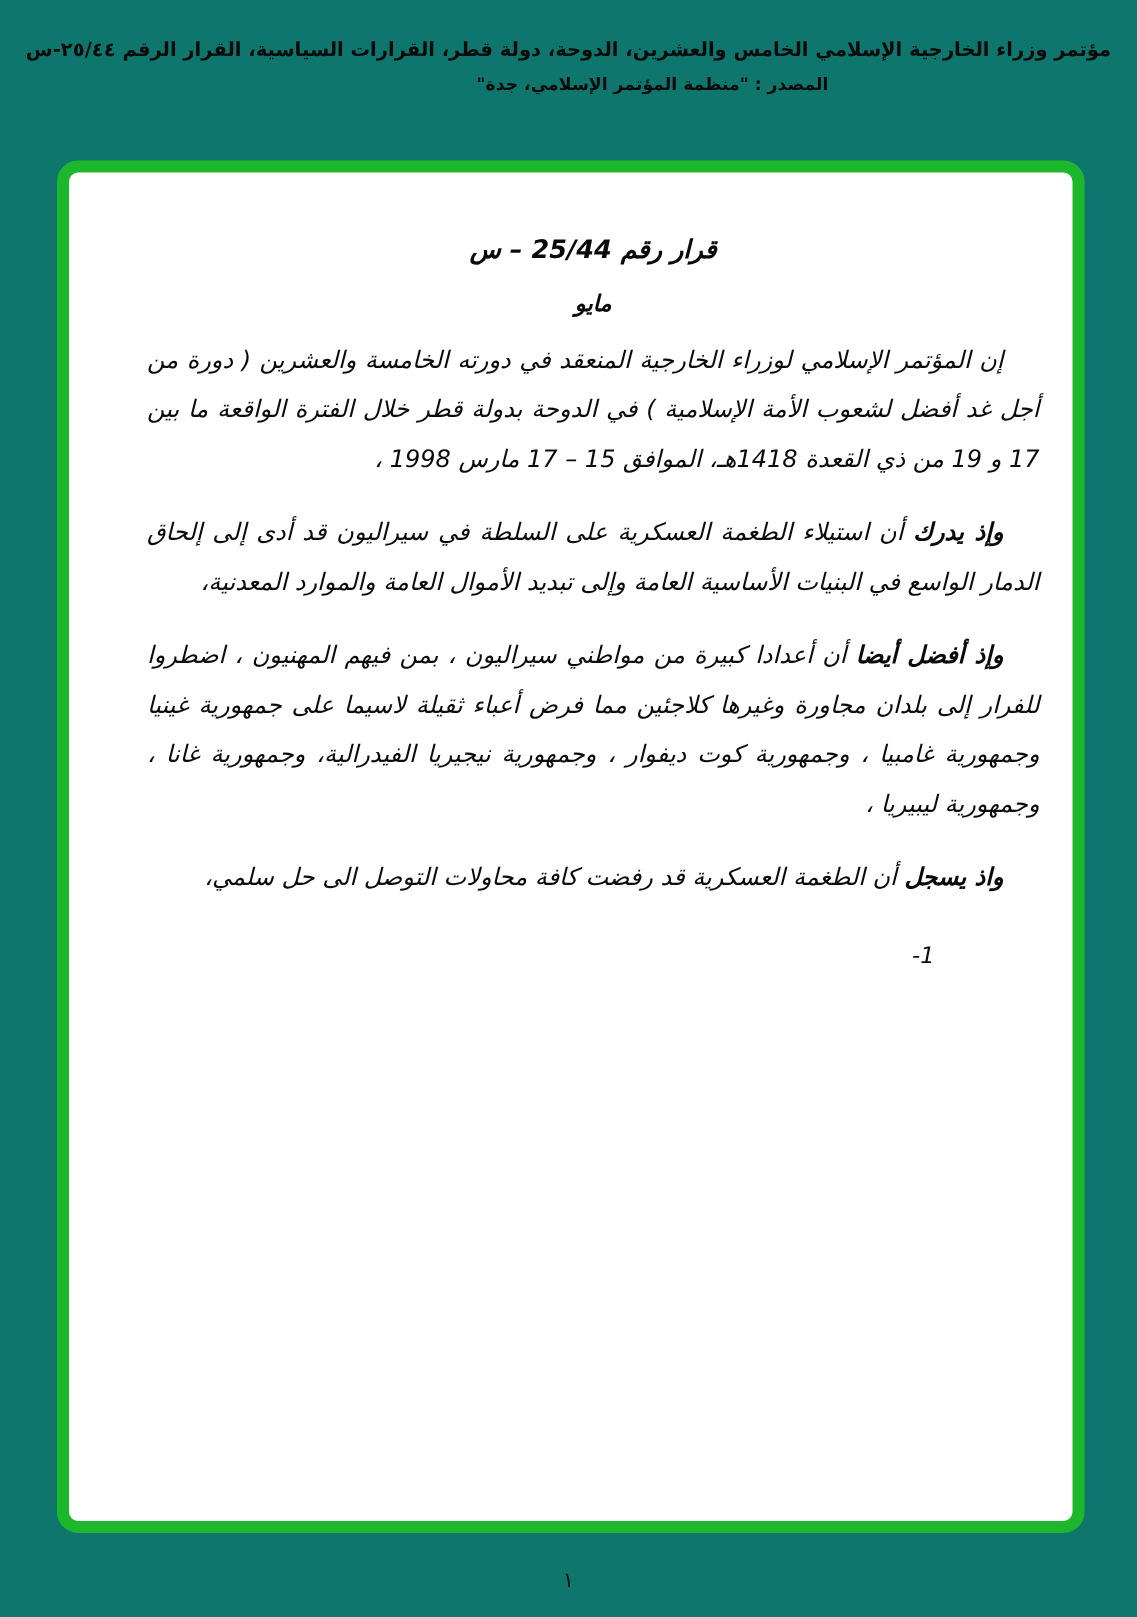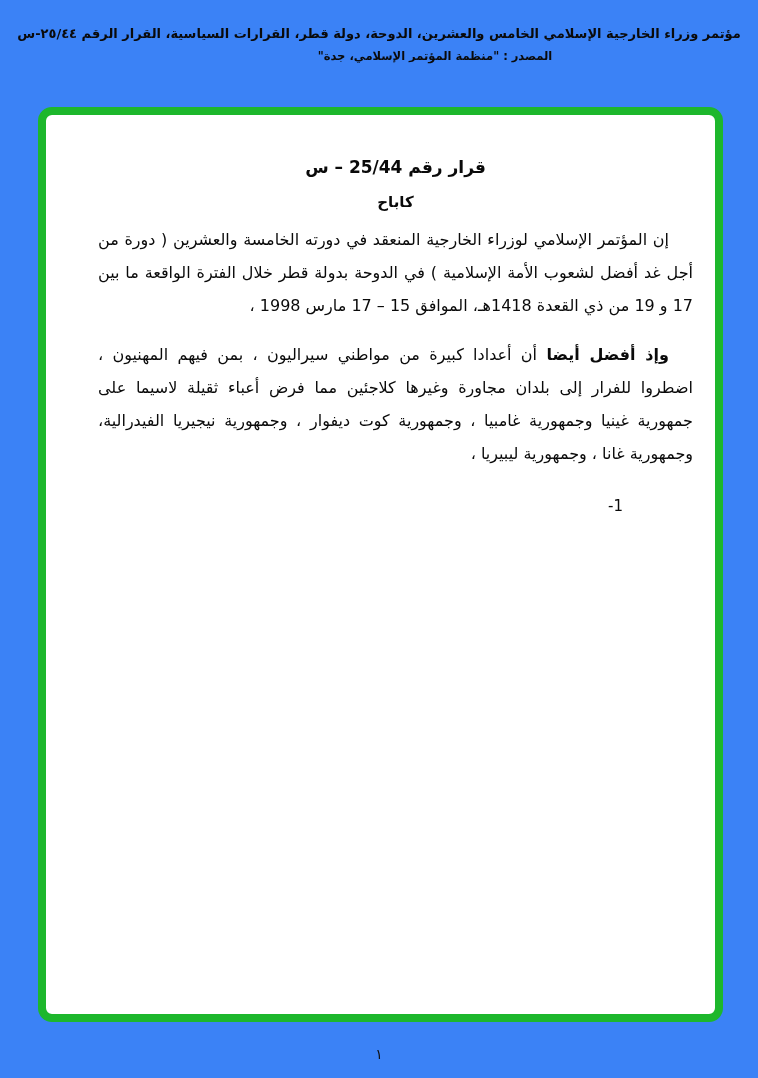--- a/index.html
+++ b/index.html
@@ -1,40 +1,41 @@
 <!DOCTYPE html>
 <html lang="ar"><head>
 <meta charset="utf-8">
 <style>
   html, body { margin: 0; padding: 0; background: #ffffff; }
   .page {
     position: relative;
     width: 758px;
     height: 1078px;
     margin: 0 auto;
-    background: #3b82f6;
+    background: #0f766e;
     color: #0a0a0a;
     font-family: "DejaVu Sans", sans-serif;
     overflow: hidden;
   }
   .header {
     position: absolute;
     top: 26px; left: 0; right: 0;
     direction: rtl;
     text-align: center;
   }
   .header-l1 { font-size: 13px; font-weight: bold; letter-spacing: 0; }
   .header-l2 { font-size: 11.5px; font-weight: bold; margin-top: 8px; transform: translateX(56px); }
   .frame {
     position: absolute;
     left: 38px; top: 107px;
     width: 669px; height: 899px;
     border: 8px solid #1db72c;
     border-radius: 14px;
     background: #ffffff;
+    font-style: italic;
   }
   .content {
     position: absolute;
     top: 0; left: 0; right: 0; bottom: 0;
     padding: 42px 22px 0 52px;
     direction: rtl;
   }
   .title1 { margin: 0 0 16px 0; text-align: center; font-weight: bold; font-size: 17px; }
   .title2 { margin: 0 0 12px 0; text-align: center; font-weight: bold; font-size: 15px; }
   .title3 { margin: 0 0 30px 0; text-align: center; font-weight: bold; font-size: 16px; }
@@ -76,29 +77,31 @@
 
   <div class="header">
     <div class="header-l1">مؤتمر وزراء الخارجية الإسلامي الخامس والعشرين، الدوحة، دولة قطر، القرارات السياسية، القرار الرقم ٢٥/٤٤-س</div>
     <div class="header-l2">المصدر :  "منظمة المؤتمر الإسلامي، جدة"</div>
   </div>
 
   <div class="frame">
     <div class="content">
 
       <h1 class="title1">قرار رقم 25/44 – س</h1>
-      <div class="title2">كاباح</div>
+      <div class="title2">مايو</div>
 
       <p class="para"><span class="lead"></span><span>إن المؤتمر الإسلامي لوزراء الخارجية المنعقد في دورته الخامسة والعشرين ( دورة من أجل غد أفضل لشعوب الأمة الإسلامية ) في الدوحة بدولة قطر خلال الفترة الواقعة ما بين 17 و 19 من ذي القعدة 1418هـ، الموافق 15 – 17 مارس 1998 ،</span></p>
 
 
 
+      <p class="para"><span class="lead">وإذ يدرك</span><span> أن استيلاء الطغمة العسكرية على  السلطة في سيراليون قد أدى إلى إلحاق الدمار الواسع في البنيات الأساسية العامة وإلى تبديد الأموال العامة والموارد المعدنية،</span></p>
 
       <p class="para"><span class="lead">وإذ أفضل أيضا</span><span> أن أعدادا كبيرة من مواطني سيراليون ، بمن فيهم المهنيون ، اضطروا للفرار إلى بلدان مجاورة وغيرها كلاجئين مما فرض أعباء ثقيلة لاسيما على جمهورية غينيا وجمهورية غامبيا ، وجمهورية كوت ديفوار ، وجمهورية نيجيريا الفيدرالية، وجمهورية غانا ، وجمهورية ليبيريا ،</span></p>
 
+      <p class="para"><span class="lead">واذ يسجل</span><span> أن الطغمة العسكرية قد رفضت كافة محاولات التوصل الى حل سلمي،</span></p>
 
       <div class="item">
         <span class="item-marker">1-</span>
       </div>
 
     </div>
   </div>
 
   <div class="page-number">١</div>
 

